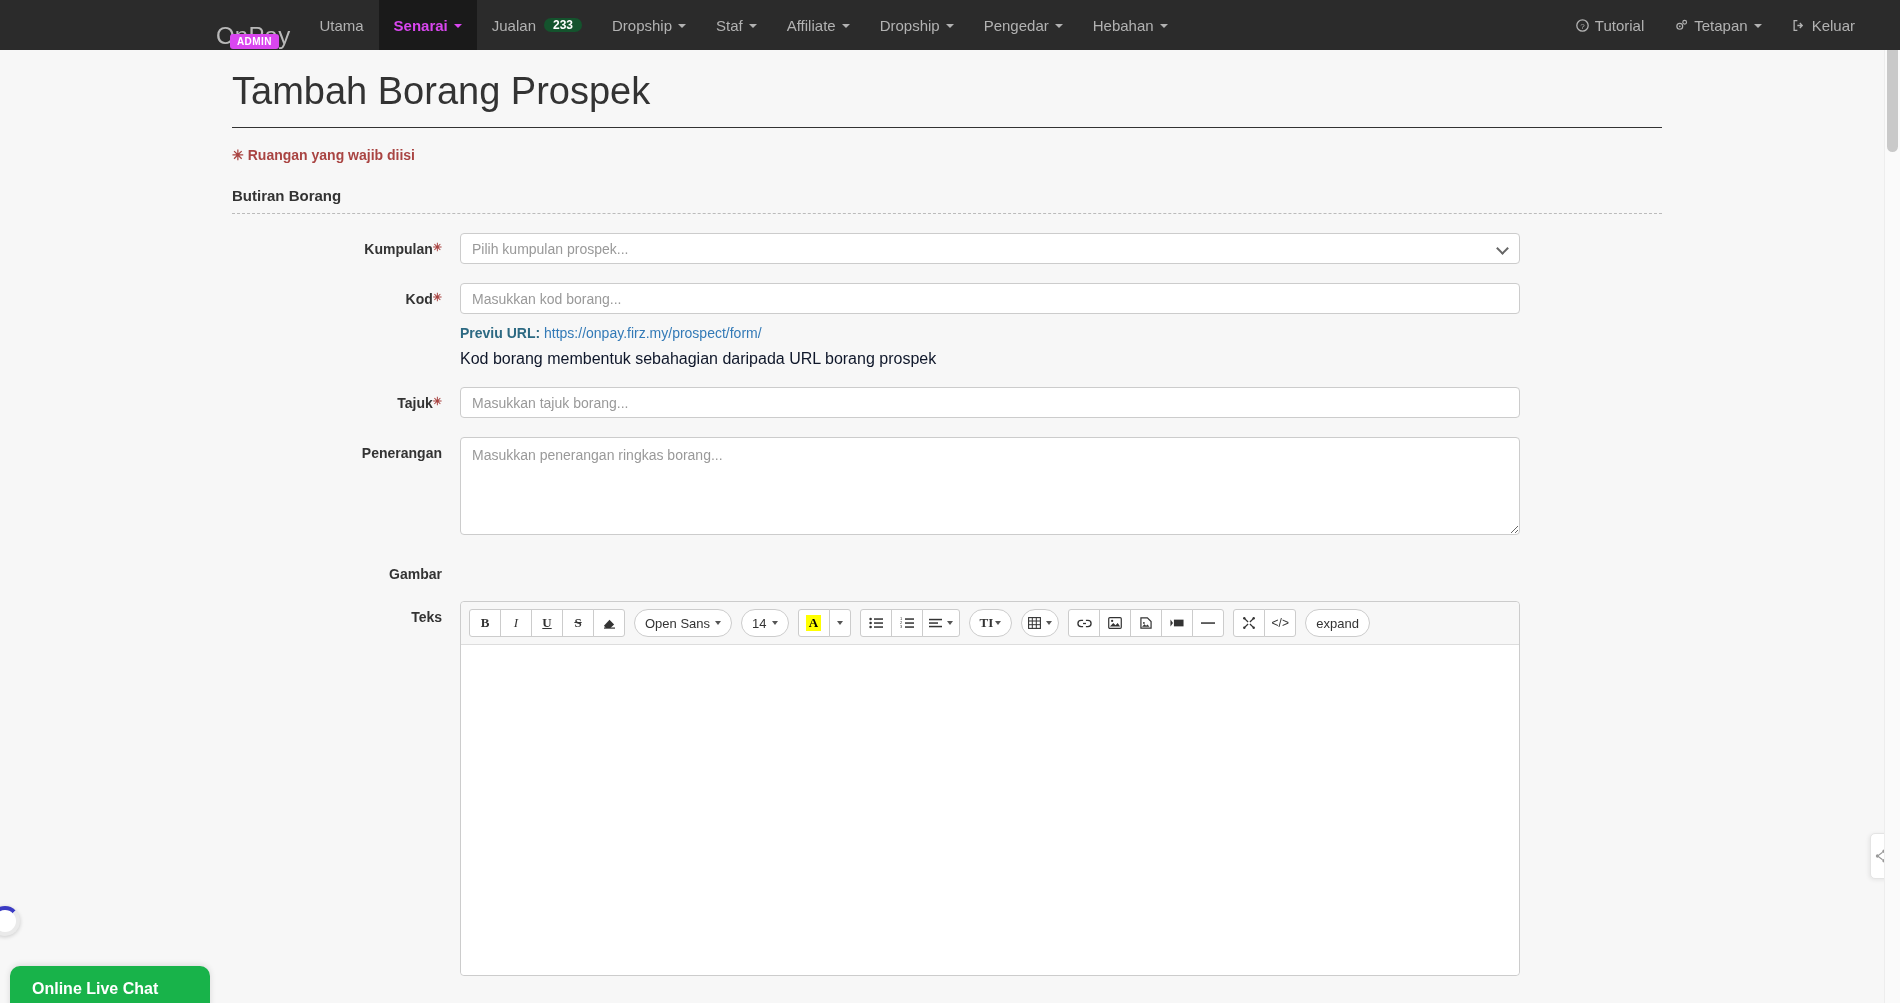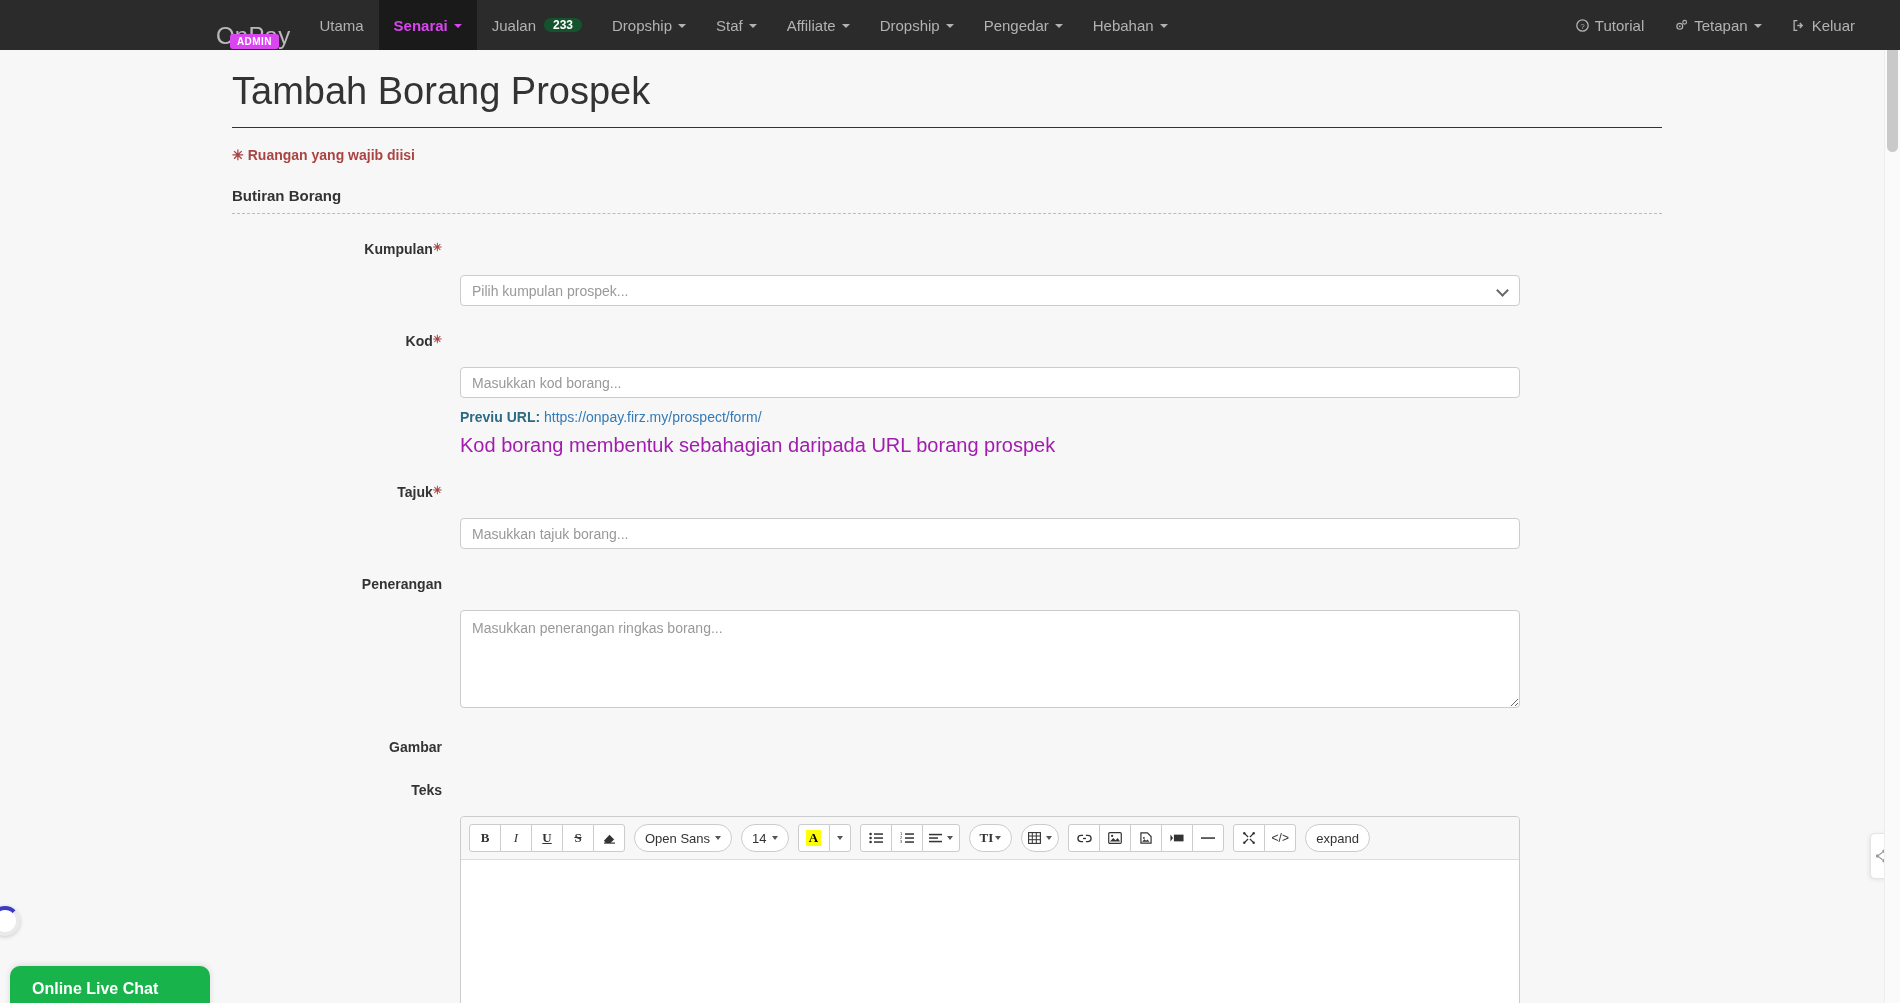--- a/index.html
+++ b/index.html
@@ -80,21 +80,21 @@
   }
 
   
   .form-row { display:flex; margin-top:19px; }
   .form-label {
     width:228px; text-align:right; padding-right:18px;
     font-size:14px; font-weight:bold; color:#333;
     padding-top:8px; white-space:nowrap;
   }
   .form-label .req { color:#a94442; font-size:11px; position:relative; top:-3px; }
-  .form-ctl { width:1113px;margin-top:42px; }
+  .form-ctl { width:1113px; }
 
   .inp {
     width:1060px; height:31px;
     border:1px solid #ccc; border-radius:4px;
     background:#fff; font-size:14px; color:#555;
     padding:4px 11px; font-family:"Liberation Sans",sans-serif;
     outline:none;
   }
   .inp::placeholder { color:#999; }
   select.inp { height:31px; -webkit-appearance:none; appearance:none;
@@ -106,21 +106,21 @@
     border-bottom:2px solid #666; transform:rotate(45deg);
     pointer-events:none;
   }
   textarea.inp { height:98px; resize:vertical; padding-top:7px; line-height:1.5; }
 
   .help-link {
     color:#31708f; font-size:14px; margin-top:11px; display:block;
   }
   .help-link b { color:#2d6a83; }
   .help-link a { color:#337ab7; text-decoration:none; }
-  .help-muted { color:#a21caf; font-size:20px; margin-top:9px; display:block; }
+  .help-muted { color:#0f172a; font-size:16px; margin-top:9px; display:block; }
 
   .mini-circle {
     width:9px;height:9px;border:1px solid #ddd;border-radius:50%;
     background:#fafafa; margin-top:2px; margin-bottom:6px;
   }
   .btn-file {
     display:inline-flex; align-items:center; gap:9px;
     border:1px solid #ccc; background:#fff; border-radius:4px;
     padding:8px 15px; font-size:14px; color:#333; cursor:pointer;
     font-family:"Liberation Sans",sans-serif;

